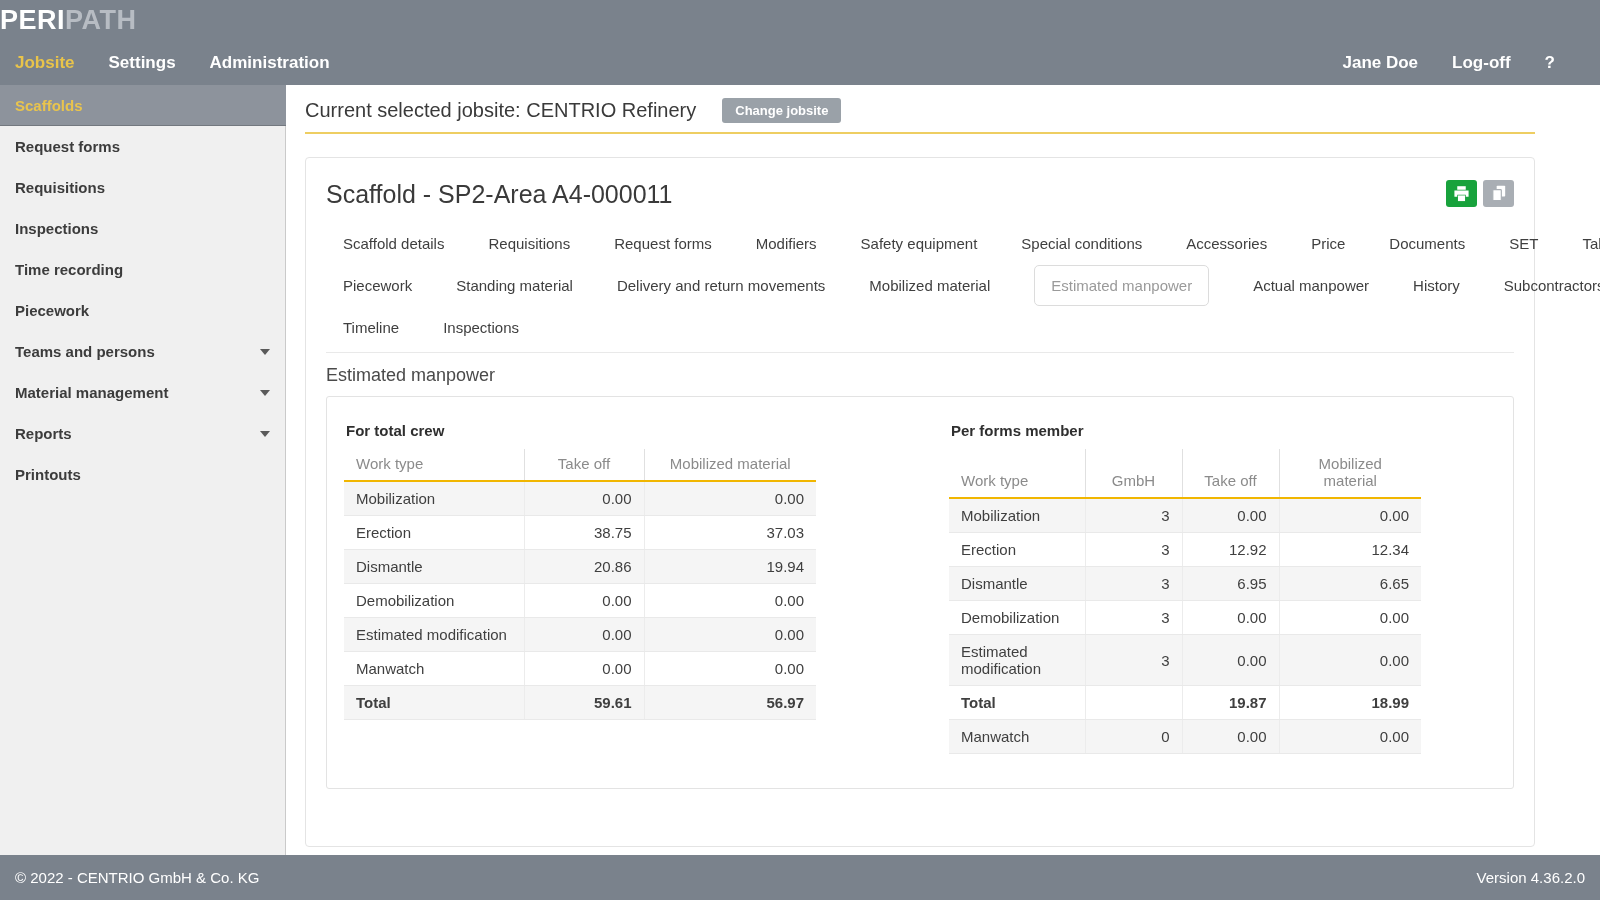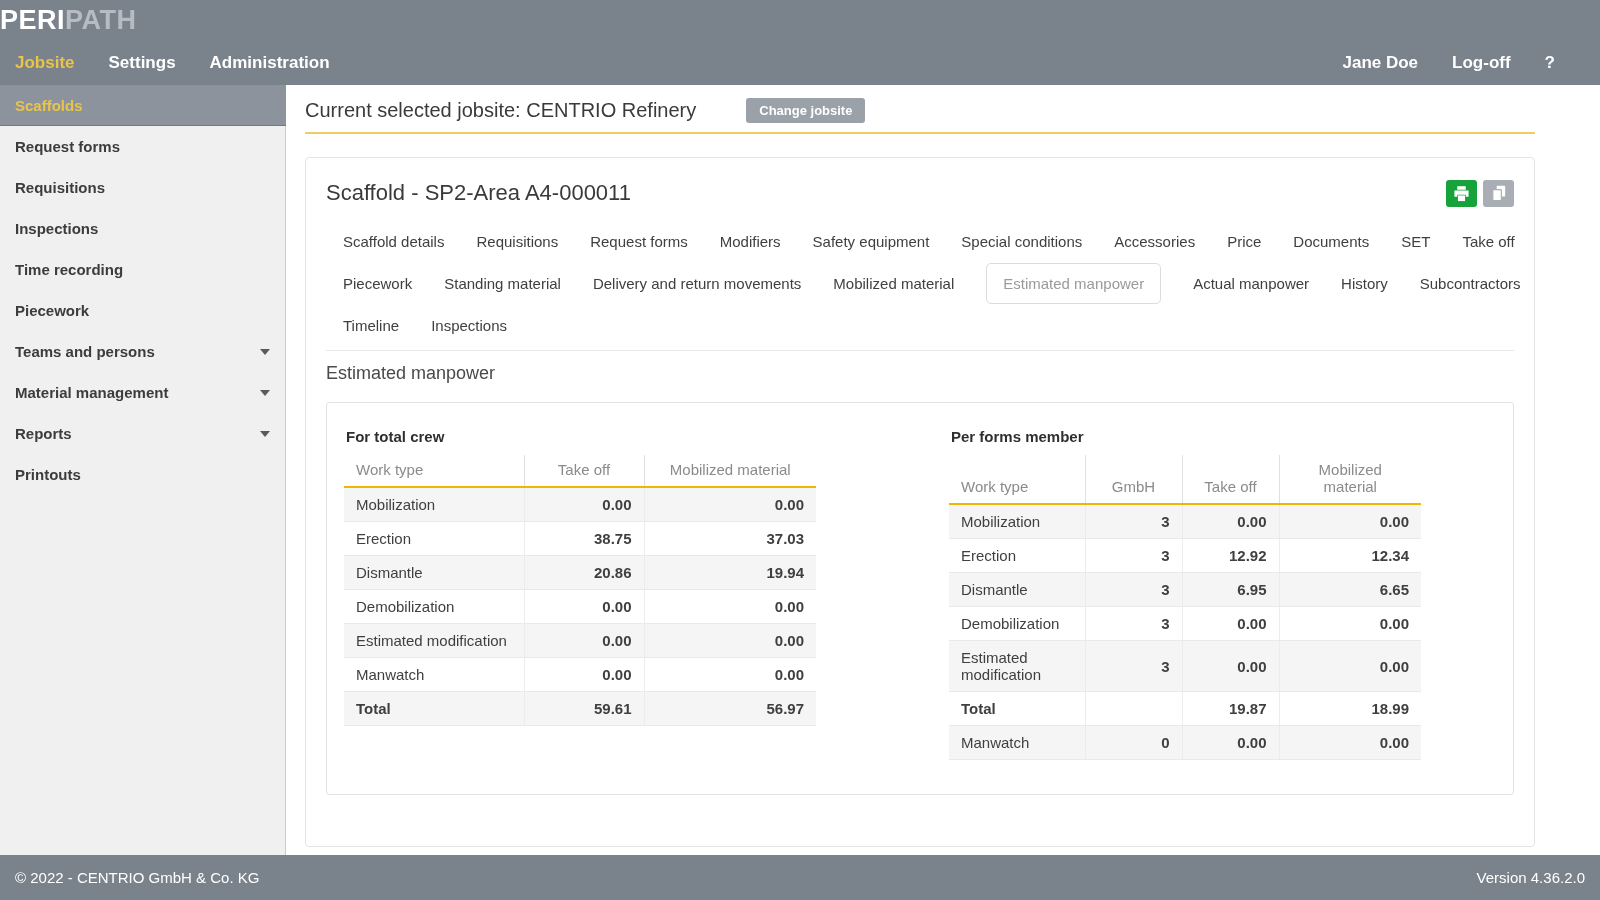--- a/index.html
+++ b/index.html
@@ -23,59 +23,59 @@
   .side-item{height:41px;line-height:41px;padding:0 15px;font-size:15px;font-weight:bold;
              color:#3c3c3c;cursor:pointer;display:flex;justify-content:space-between;align-items:center;}
   .side-item.active{background:#8d939c;color:#e9c44d;margin-right:-1px;
                     box-shadow:inset 0 -1px 0 rgba(0,0,0,.18);}
   .chev{width:0;height:0;border-left:5px solid transparent;border-right:5px solid transparent;
         border-top:6px solid #5a5a5a;}
 
   .content{flex:1;background:#ffffff;box-sizing:border-box;padding:0 65px 0 19px;overflow:hidden;}
 
   
-  .jobsite-row{padding-top:13px;display:flex;align-items:center;gap:24px;}
+  .jobsite-row{padding-top:13px;display:flex;align-items:center;}
   .jobsite-text{font-size:20px;color:#3a3a3a;}
   .change-btn{margin-left:26px;background:#9aa1a8;color:#fff;border:none;border-radius:3px;
               font-family:inherit;font-size:13px;font-weight:bold;padding:5px 13px;cursor:pointer;}
   .yellow-rule{margin-top:9px;border-bottom:2px solid #eece62;}
 
   
   .card{margin-top:23px;height:690px;border:1px solid #e4e4e4;border-radius:4px;
         box-sizing:border-box;padding:16px 20px;background:#fff;}
   .card-head{display:flex;justify-content:space-between;align-items:flex-start;}
-  .card-title{margin:6px 0 0 0;font-size:22px;font-weight:normal;color:#3a3a3a;}
+  .card-title{margin:6px 0 0 0;font-size:25px;font-weight:normal;color:#3a3a3a;}
   .card-actions{display:flex;gap:6px;margin-top:6px;}
   .icon-btn{width:31px;height:27px;border:none;border-radius:3px;display:flex;align-items:center;
             justify-content:center;cursor:pointer;padding:0;}
   .icon-btn.green{background:#18a23c;}
   .icon-btn.gray{background:#a9aeb4;}
 
   
   .tabs{margin-top:13px;}
-  .tab-row{height:42px;display:flex;align-items:center;gap:32px;padding-left:17px;}
+  .tab-row{height:42px;display:flex;align-items:center;gap:44px;padding-left:17px;}
   .tab{font-size:15px;color:#3f3f3f;cursor:pointer;white-space:nowrap;}
   .tab.active{background:#fff;border:1px solid #dcdcdc;border-radius:5px;padding:11px 16px;
               color:#9a9a9a;}
   .tabs-divider{border-bottom:1px solid #e9e9e9;margin-top:4px;}
 
   .section-title{margin:12px 0 0 0;font-size:18px;font-weight:normal;color:#4a4a4a;}
 
   
-  .panel{margin-top:18px;height:393px;border:1px solid #e3e3e3;border-radius:3px;
+  .panel{margin-top:10px;height:393px;border:1px solid #e3e3e3;border-radius:3px;
          box-sizing:border-box;padding:17px;display:flex;gap:133px;}
   .tbl-title{font-size:15px;font-weight:bold;color:#2f2f2f;margin:8px 0 10px 2px;}
   table{border-collapse:collapse;table-layout:fixed;font-size:15px;color:#3f3f3f;}
   th{font-weight:normal;color:#8b8b8b;vertical-align:bottom;padding:6px 12px 8px 12px;
      border-bottom:2px solid #f1b600;}
   th+th{border-left:1px solid #e0e0e0;}
   th.c-text{text-align:left;}
   th.c-num-h{text-align:center;}
   td{padding:8px 12px;border-bottom:1px solid #e9e9e9;overflow-wrap:break-word;}
-  td+td{border-left:1px solid #ececec;font-weight:bold;}
+  td+td{border-left:1px solid #ececec;}
   td.c-text{text-align:left;}
   td.c-num{text-align:right;}
   tbody tr:nth-child(odd){background:#f5f5f5;}
   tr.row-bold td{font-weight:bold;}
 
   
   .footer{height:45px;background:#7a828c;color:#fff;font-size:15px;display:flex;
           justify-content:space-between;align-items:center;padding:0 15px;box-sizing:border-box;}
 </style>
 </head>

